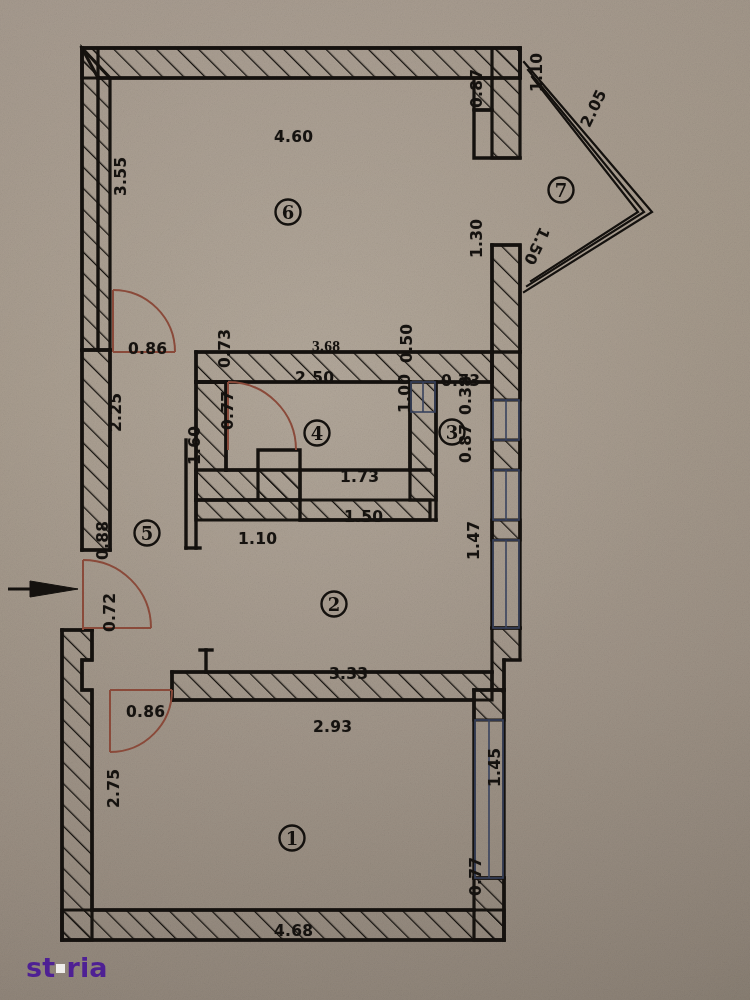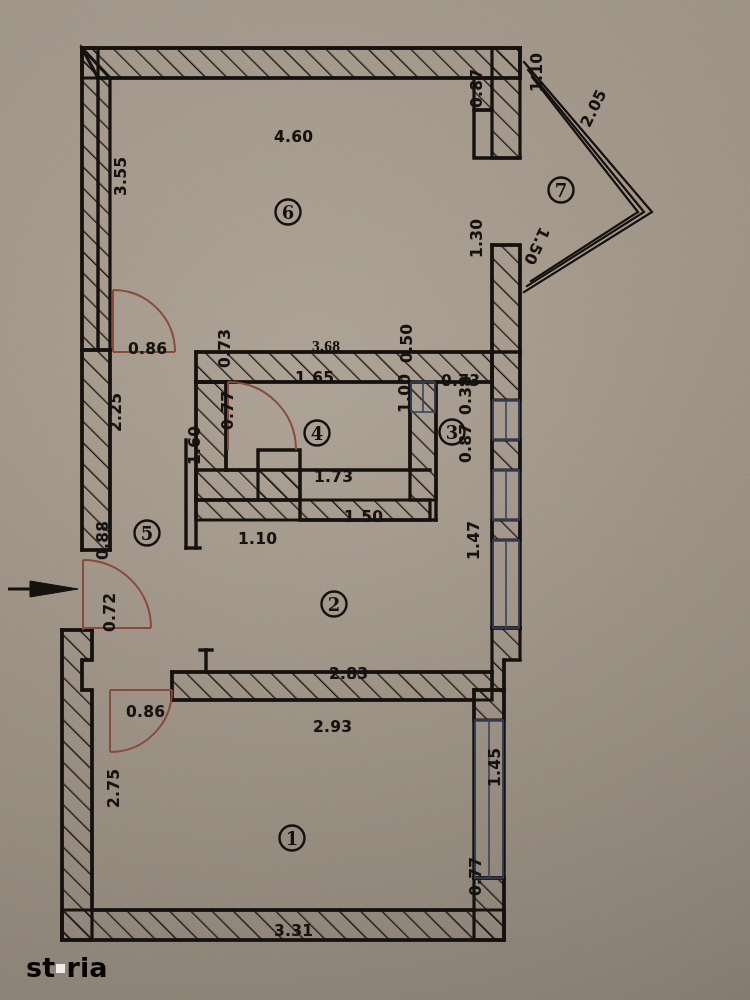--- a/index.html
+++ b/index.html
@@ -15,21 +15,21 @@
     position:absolute; inset:0;
     background:
       radial-gradient(ellipse 120% 90% at 42% 38%, rgba(190,180,168,0.55) 0%, rgba(170,160,148,0.25) 42%, rgba(120,110,100,0.16) 78%, rgba(95,86,78,0.30) 100%),
       linear-gradient(168deg, #a79b8f 0%, #a39788 35%, #9b8f83 70%, #8e8478 100%);
   }
   #noise { position:absolute; inset:0; opacity:.16; mix-blend-mode:multiply; }
   #plan { position:absolute; inset:0; }
   .wm {
     position:absolute;
     left:26px; top:952px;
-    color:#000000;
+    color:#4c1d95;
     font-size:27px;
     font-weight:700;
     letter-spacing:.2px;
     font-family:"DejaVu Sans", sans-serif;
     opacity:.97;
     user-select:none;
   }
   .wm .dot {
     display:inline-block;
     width:9px;height:9px;
@@ -247,37 +247,37 @@
     <div class="dim" style="left: 274px; top: 80px; margin-top: 48px;">4.60</div>
     <div class="dim v" style="left: 112px; top: 196px; transform: rotate(-90deg);">3.55</div>
     <div class="dim v" style="left: 468px; top: 108px; transform: rotate(-90deg);">0.87</div>
     <div class="dim v" style="left: 528px; top: 92px; transform: rotate(-90deg);">1.10</div>
     <div class="dim v" style="left: 577px; top: 122px; transform: rotate(-64deg);">2.05</div>
     <div class="dim v" style="left: 553px; top: 232px; transform: rotate(-245deg);">1.50</div>
     <div class="dim v" style="left: 468px; top: 258px; transform: rotate(-90deg);">1.30</div>
     <div class="dim" style="left: 128px; top: 340px;">0.86</div>
     <div class="dim" style="left: 312px; top: 337px; font-family: Liberation Serif, serif;">3.68</div>
     <div class="dim v" style="left: 216px; top: 368px; transform: rotate(-90deg);">0.73</div>
-    <div class="dim" style="left: 295px; top: 369px;">1.65</div>
+    <div class="dim" style="left: 295px; top: 369px;">2.50</div>
     <div class="dim v" style="left: 398px; top: 363px; transform: rotate(-90deg);">0.50</div>
     <div class="dim" style="left: 441px; top: 372px;">0.73</div>
     <div class="dim v" style="left: 457px; top: 415px; transform: rotate(-90deg);">0.38</div>
     <div class="dim v" style="left: 457px; top: 463px; transform: rotate(-90deg);">0.87</div>
     <div class="dim v" style="left: 396px; top: 413px; transform: rotate(-90deg);">1.00</div>
     <div class="dim v" style="left: 219px; top: 430px; transform: rotate(-90deg);">0.77</div>
     <div class="dim v" style="left: 186px; top: 465px; transform: rotate(-90deg);">1.60</div>
-    <div class="dim" style="left: 314px; top: 468px; text-align: right;">1.73</div>
+    <div class="dim" style="left: 340px; top: 468px; text-align: right;">1.73</div>
     <div class="dim" style="left: 344px; top: 508px;">1.50</div>
     <div class="dim" style="left: 238px; top: 530px;">1.10</div>
     <div class="dim v" style="left: 107px; top: 432px; transform: rotate(-90deg);">2.25</div>
     <div class="dim v" style="left: 94px; top: 560px; transform: rotate(-90deg);">0.88</div>
     <div class="dim v" style="left: 465px; top: 560px; transform: rotate(-90deg);">1.47</div>
     <div class="dim v" style="left: 101px; top: 632px; transform: rotate(-90deg);">0.72</div>
-    <div class="dim" style="left: 329px; top: 665px;">2.83</div>
+    <div class="dim" style="left: 329px; top: 665px;">3.33</div>
     <div class="dim" style="left: 126px; top: 703px;">0.86</div>
     <div class="dim" style="left: 313px; top: 718px;">2.93</div>
     <div class="dim v" style="left: 486px; top: 787px; transform: rotate(-90deg);">1.45</div>
     <div class="dim v" style="left: 105px; top: 808px; transform: rotate(-90deg);">2.75</div>
     <div class="dim v" style="left: 467px; top: 896px; transform: rotate(-90deg);">0.77</div>
-    <div class="dim" style="left: 274px; top: 922px;">3.31</div>
+    <div class="dim" style="left: 274px; top: 922px;">4.68</div>
   </div>
 
 <div class="wm"><span>st</span><span class="dot"></span><span>ria</span></div>
 
 </body></html>

